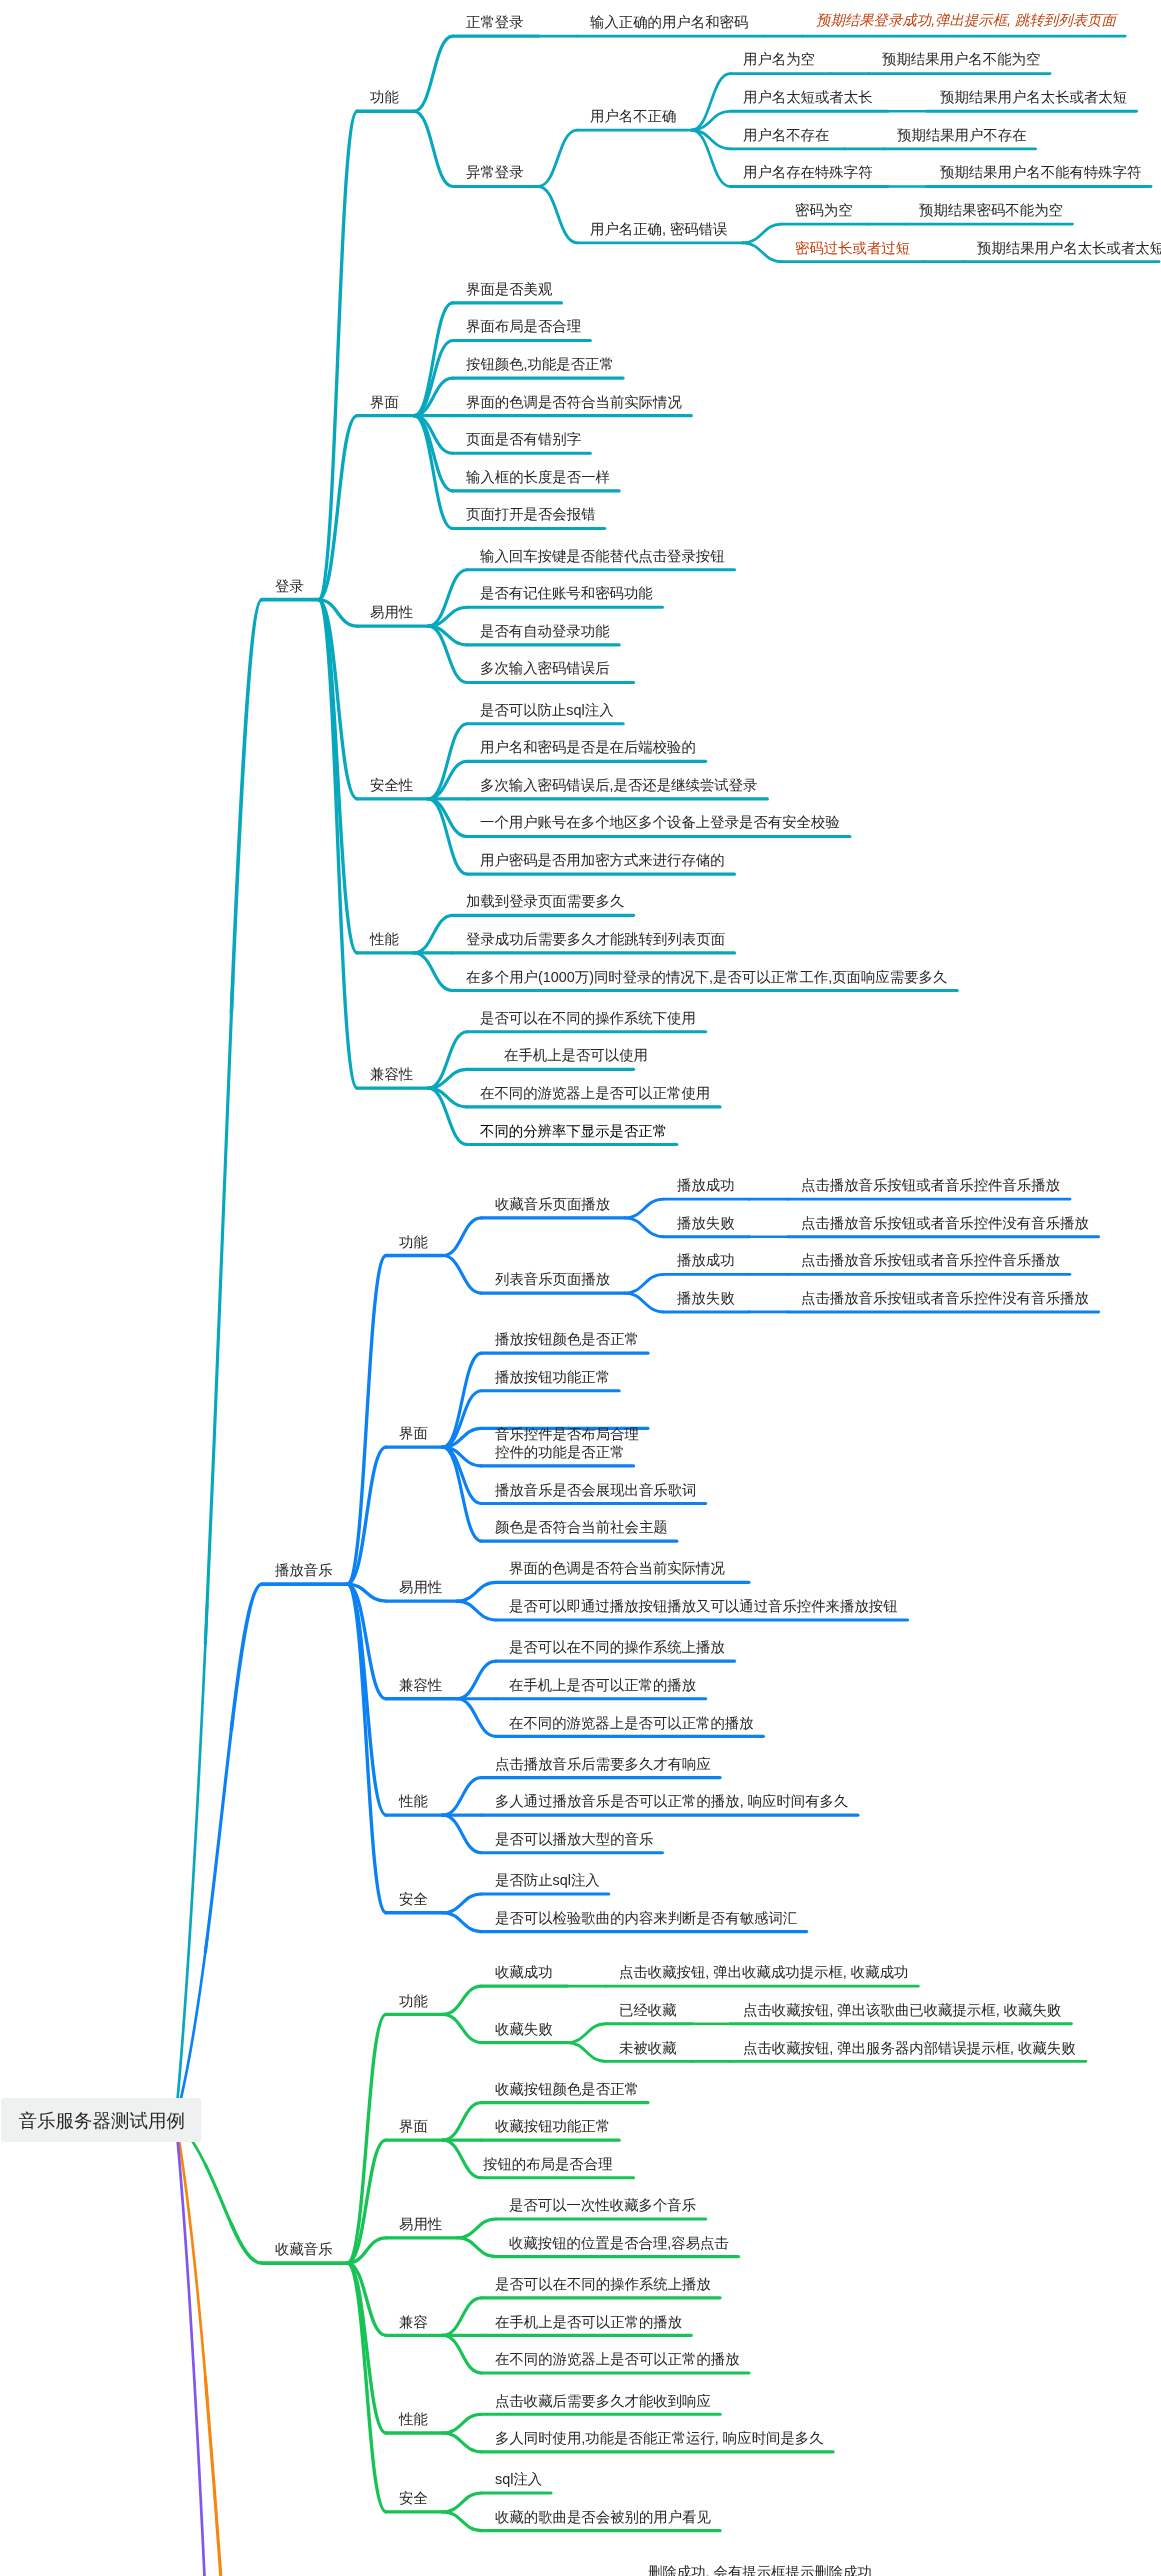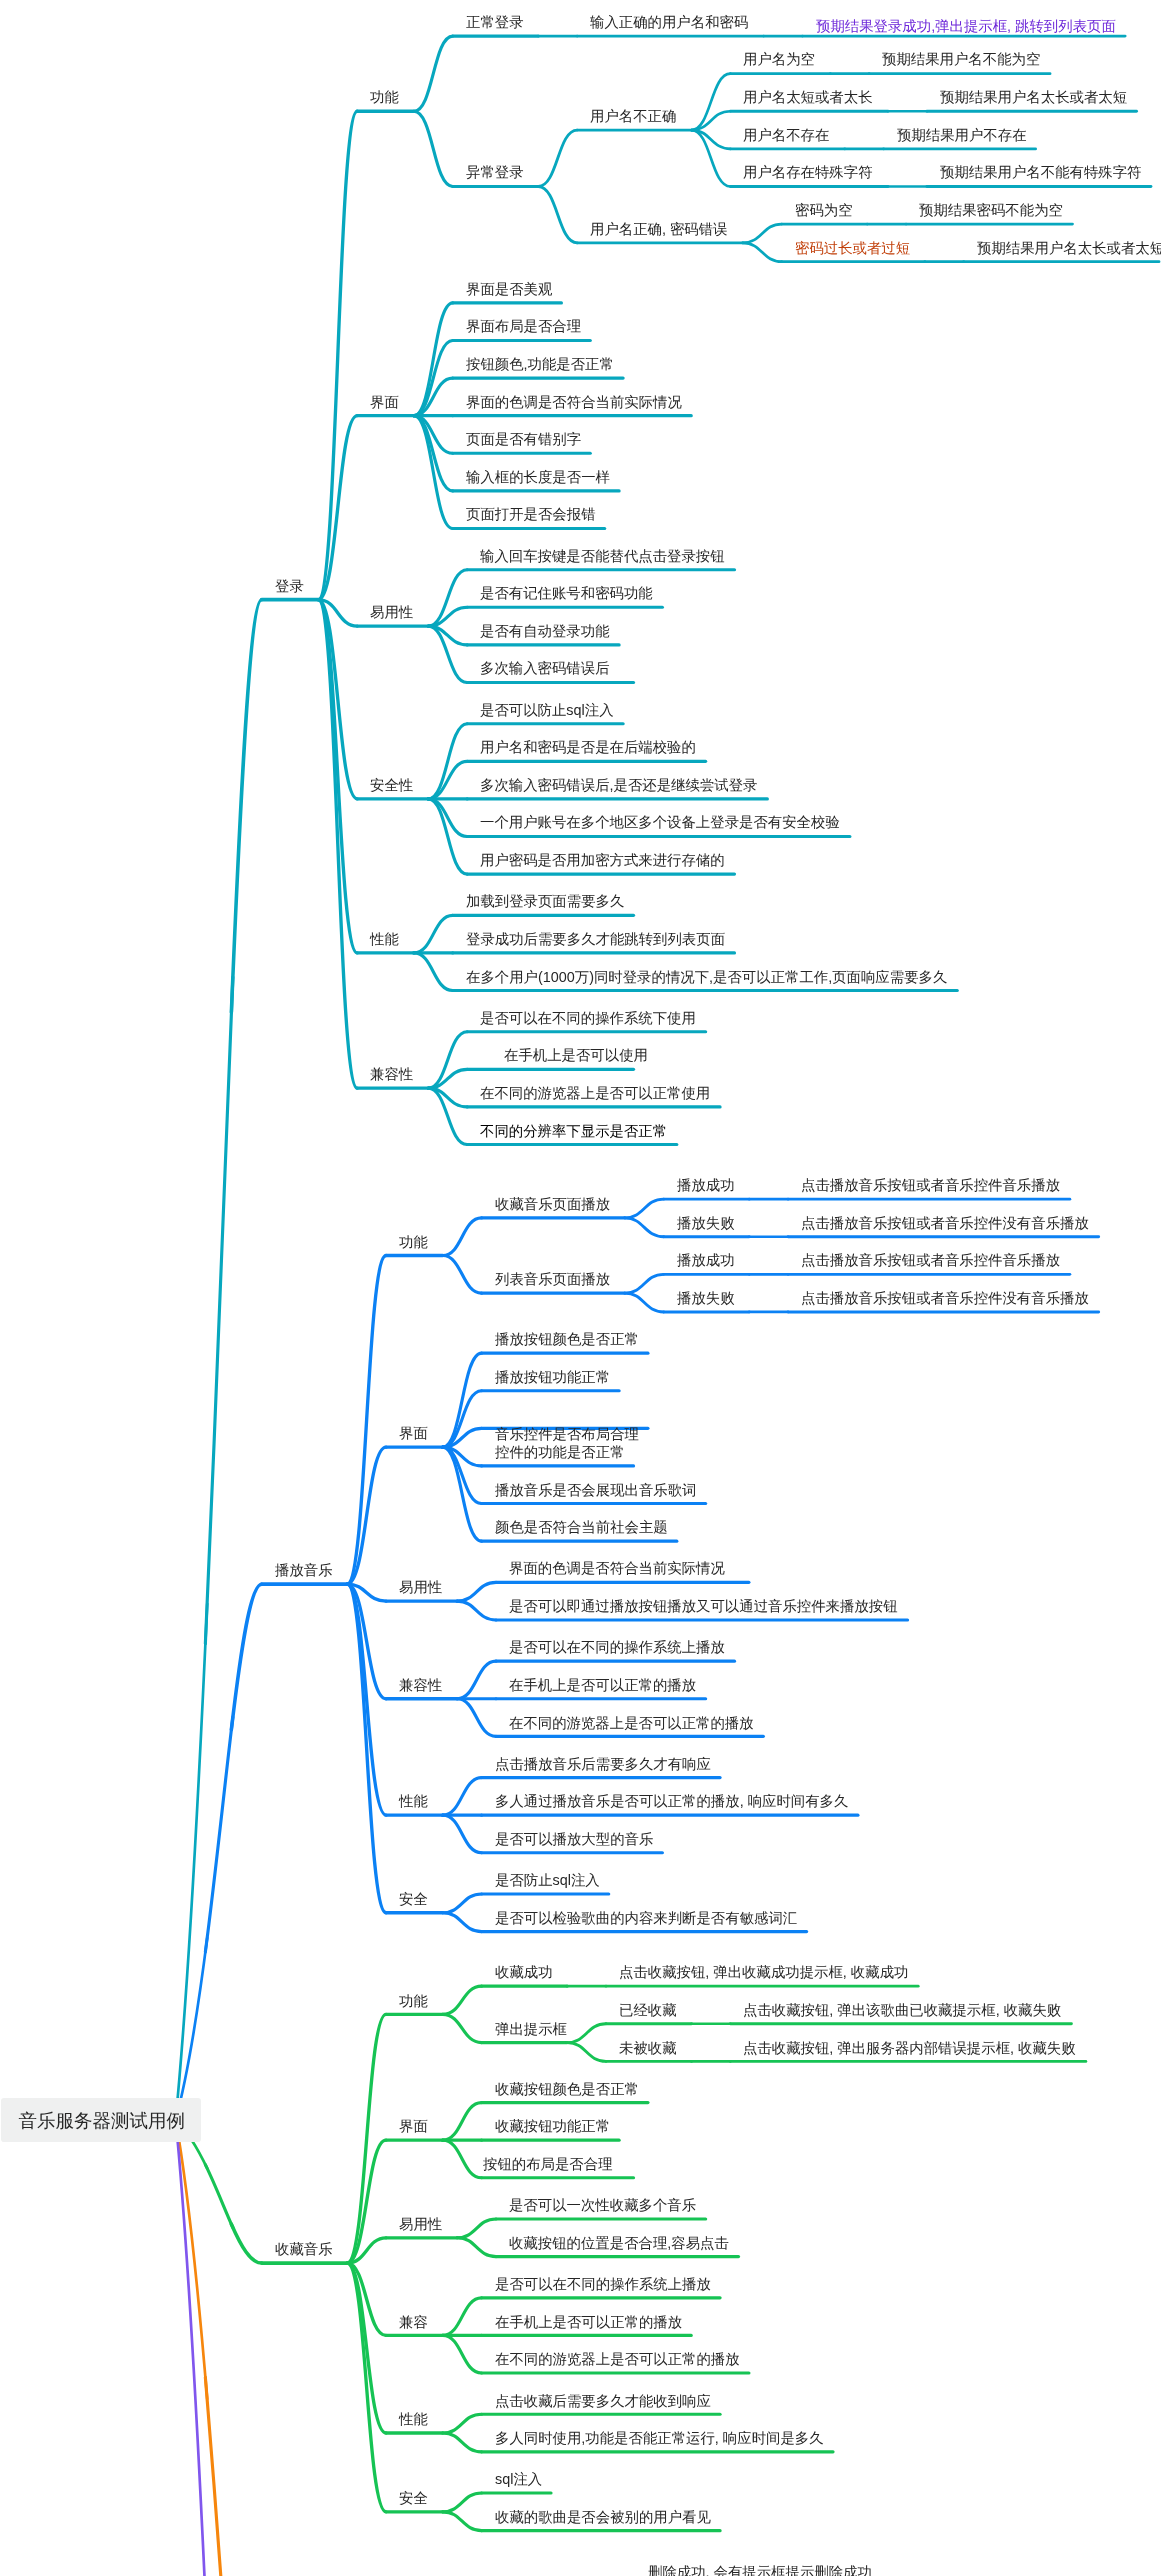--- a/index.html
+++ b/index.html
@@ -355,21 +355,21 @@
       <path d="M963.0 7676.0 L1741.8 7676.0" stroke="#8056ED" stroke-width="6.1" fill="none" stroke-linecap="round" stroke-linejoin="round"></path>
     </svg>
   <div id="root-node" style="left: 1px; top: 2098px; width: 200px; height: 44px; background: rgb(239, 240, 240);">
     <span id="root-node-label">音乐服务器测试用例</span>
   </div>
   <div id="node-layer">
       <div class="node-label" style="left: 275px; top: 593px; color: rgb(38, 38, 38);">登录</div>
       <div class="node-label" style="left: 370px; top: 104px; color: rgb(38, 38, 38);">功能</div>
       <div class="node-label" style="left: 466px; top: 29px; color: rgb(38, 38, 38);">正常登录</div>
       <div class="node-label" style="left: 590px; top: 29px; color: rgb(38, 38, 38);">输入正确的用户名和密码</div>
-      <div class="node-label" style="left: 816px; top: 33px; color: #6d28d9;">预期结果登录成功,弹出提示框, 跳转到列表页面</div>
+      <div class="node-label" style="left: 816px; top: 27px; color: #c2410c; font-style: italic;">预期结果登录成功,弹出提示框, 跳转到列表页面</div>
       <div class="node-label" style="left: 466px; top: 179px; color: rgb(38, 38, 38);">异常登录</div>
       <div class="node-label" style="left: 590px; top: 123px; color: rgb(38, 38, 38);">用户名不正确</div>
       <div class="node-label" style="left: 743px; top: 66px; color: rgb(38, 38, 38);">用户名为空</div>
       <div class="node-label" style="left: 882px; top: 66px; color: rgb(38, 38, 38);">预期结果用户名不能为空</div>
       <div class="node-label" style="left: 743px; top: 104px; color: rgb(38, 38, 38);">用户名太短或者太长</div>
       <div class="node-label" style="left: 940px; top: 104px; color: rgb(38, 38, 38);">预期结果用户名太长或者太短</div>
       <div class="node-label" style="left: 743px; top: 142px; color: rgb(38, 38, 38);">用户名不存在</div>
       <div class="node-label" style="left: 897px; top: 142px; color: rgb(38, 38, 38);">预期结果用户不存在</div>
       <div class="node-label" style="left: 743px; top: 179px; color: rgb(38, 38, 38);">用户名存在特殊字符</div>
       <div class="node-label" style="left: 940px; top: 179px; color: rgb(38, 38, 38);">预期结果用户名不能有特殊字符</div>
@@ -436,21 +436,21 @@
       <div class="node-label" style="left: 495px; top: 1771px; color: rgb(38, 38, 38);">点击播放音乐后需要多久才有响应</div>
       <div class="node-label" style="left: 495px; top: 1808px; color: rgb(38, 38, 38);">多人通过播放音乐是否可以正常的播放, 响应时间有多久</div>
       <div class="node-label" style="left: 495px; top: 1846px; color: rgb(38, 38, 38);">是否可以播放大型的音乐</div>
       <div class="node-label" style="left: 399px; top: 1906px; color: rgb(38, 38, 38);">安全</div>
       <div class="node-label" style="left: 495px; top: 1887px; color: rgb(38, 38, 38);">是否防止sql注入</div>
       <div class="node-label" style="left: 495px; top: 1925px; color: rgb(38, 38, 38);">是否可以检验歌曲的内容来判断是否有敏感词汇</div>
       <div class="node-label" style="left: 275px; top: 2256px; color: rgb(38, 38, 38);">收藏音乐</div>
       <div class="node-label" style="left: 399px; top: 2008px; color: rgb(38, 38, 38);">功能</div>
       <div class="node-label" style="left: 495px; top: 1979px; color: rgb(38, 38, 38);">收藏成功</div>
       <div class="node-label" style="left: 619px; top: 1979px; color: rgb(38, 38, 38);">点击收藏按钮, 弹出收藏成功提示框, 收藏成功</div>
-      <div class="node-label" style="left: 495px; top: 2036px; color: rgb(38, 38, 38);">弹出提示框</div>
+      <div class="node-label" style="left: 495px; top: 2036px; color: rgb(38, 38, 38);">收藏失败</div>
       <div class="node-label" style="left: 619px; top: 2017px; color: rgb(38, 38, 38);">已经收藏</div>
       <div class="node-label" style="left: 743px; top: 2017px; color: rgb(38, 38, 38);">点击收藏按钮, 弹出该歌曲已收藏提示框, 收藏失败</div>
       <div class="node-label" style="left: 619px; top: 2055px; color: rgb(38, 38, 38);">未被收藏</div>
       <div class="node-label" style="left: 743px; top: 2055px; color: rgb(38, 38, 38);">点击收藏按钮, 弹出服务器内部错误提示框, 收藏失败</div>
       <div class="node-label" style="left: 399px; top: 2133px; color: rgb(38, 38, 38);">界面</div>
       <div class="node-label" style="left: 495px; top: 2096px; color: rgb(38, 38, 38);">收藏按钮颜色是否正常</div>
       <div class="node-label" style="left: 495px; top: 2133px; color: rgb(38, 38, 38);">收藏按钮功能正常</div>
       <div class="node-label" style="left: 483px; top: 2171px; color: rgb(38, 38, 38);">按钮的布局是否合理</div>
       <div class="node-label" style="left: 399px; top: 2231px; color: rgb(38, 38, 38);">易用性</div>
       <div class="node-label" style="left: 509px; top: 2212px; color: rgb(38, 38, 38);">是否可以一次性收藏多个音乐</div>

